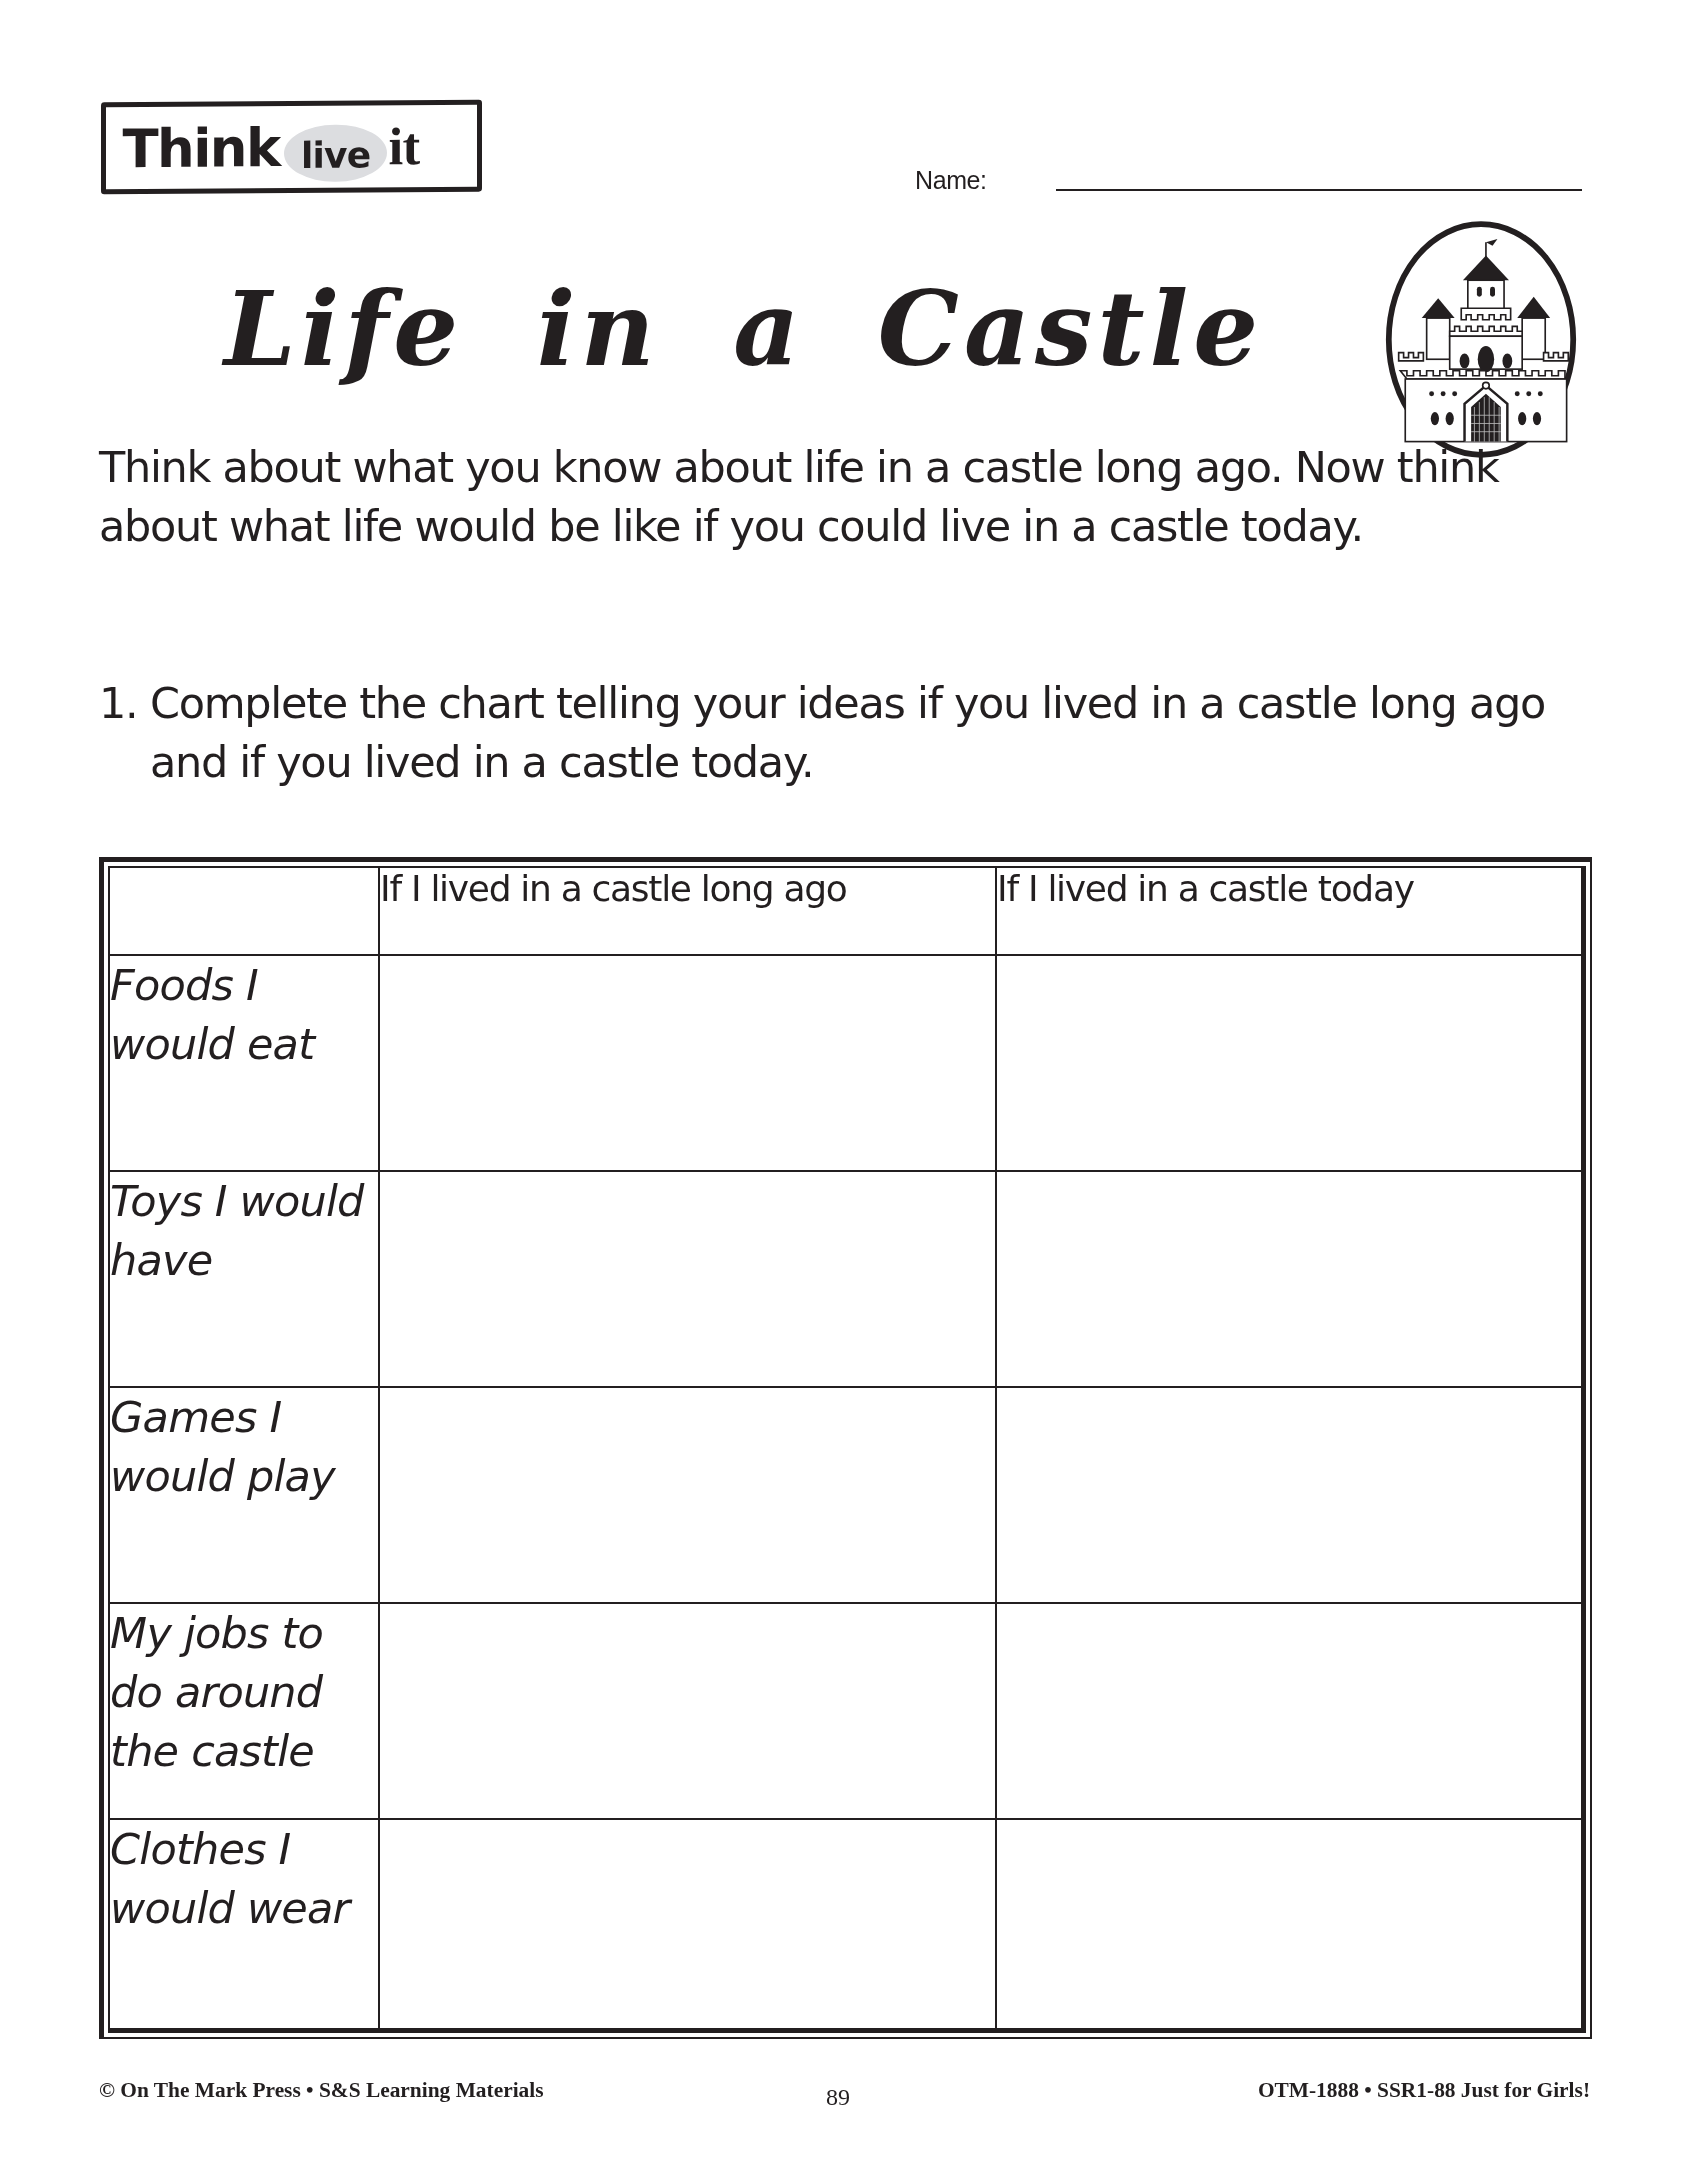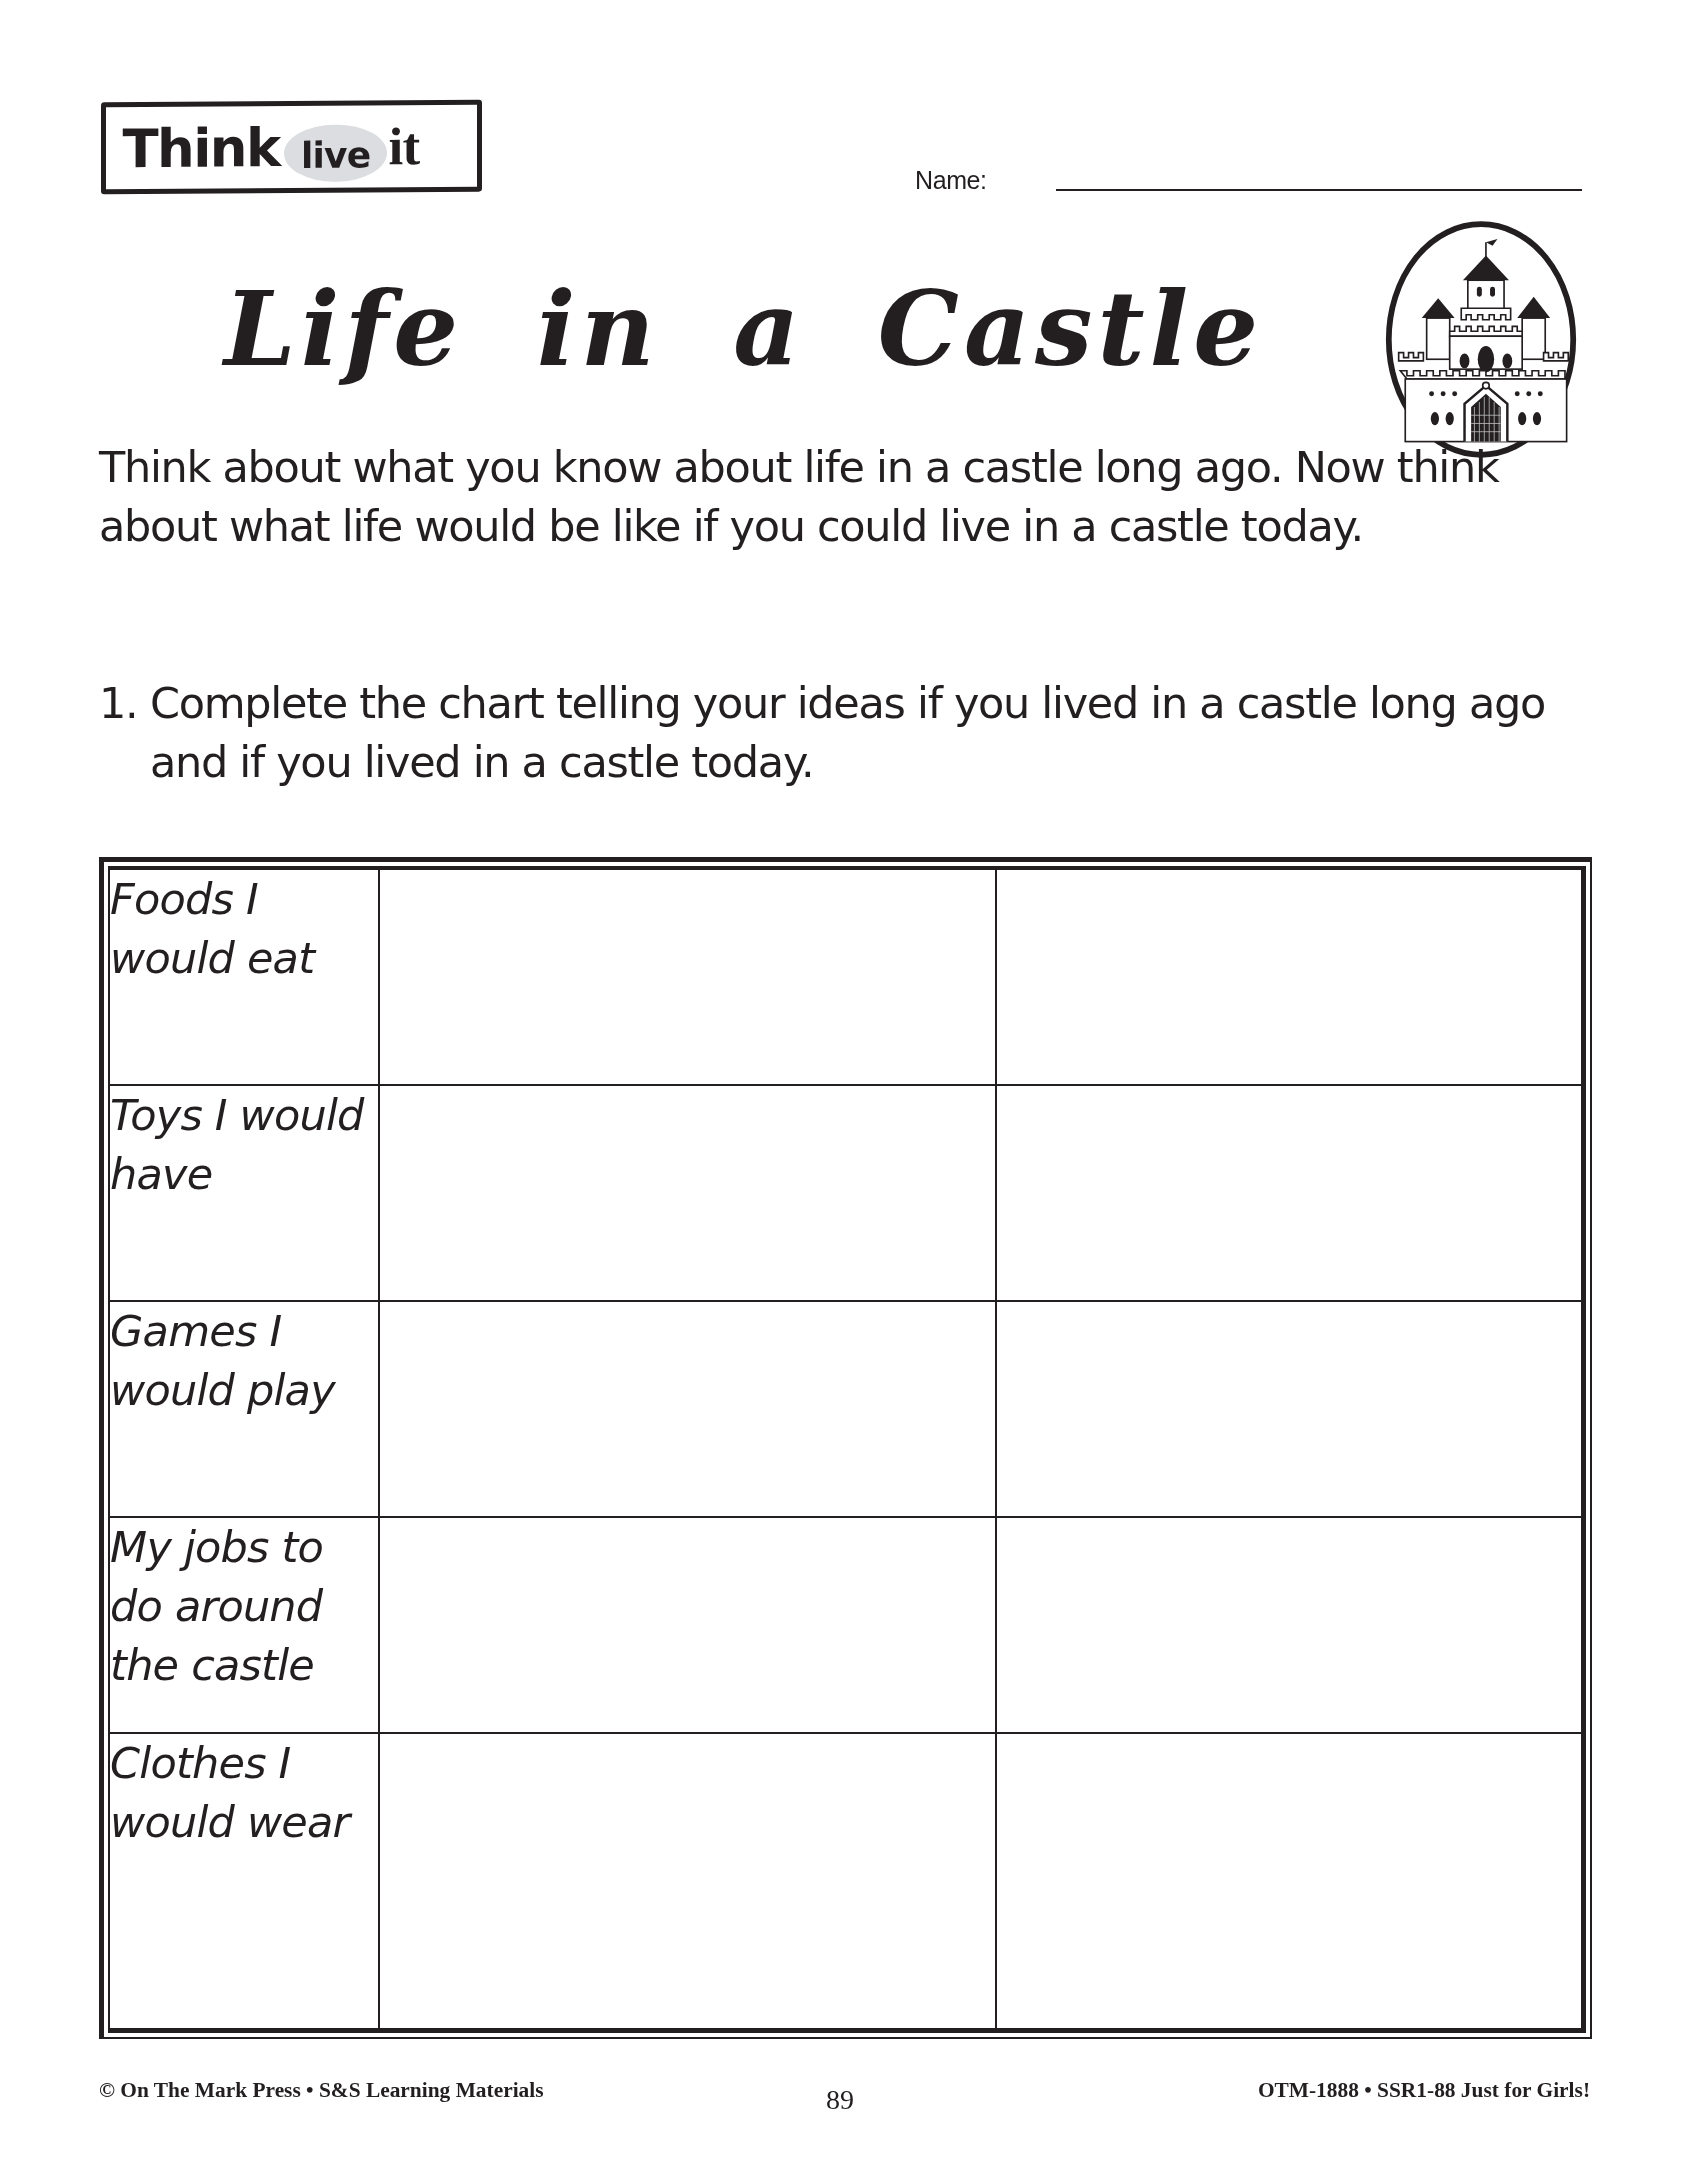--- a/index.html
+++ b/index.html
@@ -180,21 +180,21 @@
     
     .footer-left {
       left: 99px; top: 2078px;
       font-family: "Liberation Serif", serif;
       font-weight: bold;
       font-size: 21.4px;
     }
     .footer-page {
       left: 826px; top: 2084px;
       font-family: "Liberation Serif", serif;
-      font-size: 28px;
+      font-size: 24px;
     }
     .footer-right {
       right: 97px; top: 2078px;
       font-family: "Liberation Serif", serif;
       font-weight: bold;
       font-size: 21.4px;
     }
   </style>
 </head>
 <body>
@@ -282,20 +282,25 @@
 
 <div class="abs table-frame">
   <div class="table-inner">
     <table class="chart">
       <colgroup>
         <col class="c0">
         <col class="c1">
         <col class="c2">
       </colgroup>
       <tbody>
+          <tr class="head">
+        <th class="col-head"></th>
+        <th class="col-head">If I lived in a castle long ago</th>
+        <th class="col-head">If I lived in a castle today</th>
+      </tr>
       <tr class="body-row">
         <td class="row-label">Foods I would eat</td>
         <td class="answer-cell"></td>
         <td class="answer-cell"></td>
       </tr>
       <tr class="body-row">
         <td class="row-label">Toys I would have</td>
         <td class="answer-cell"></td>
         <td class="answer-cell"></td>
       </tr>

